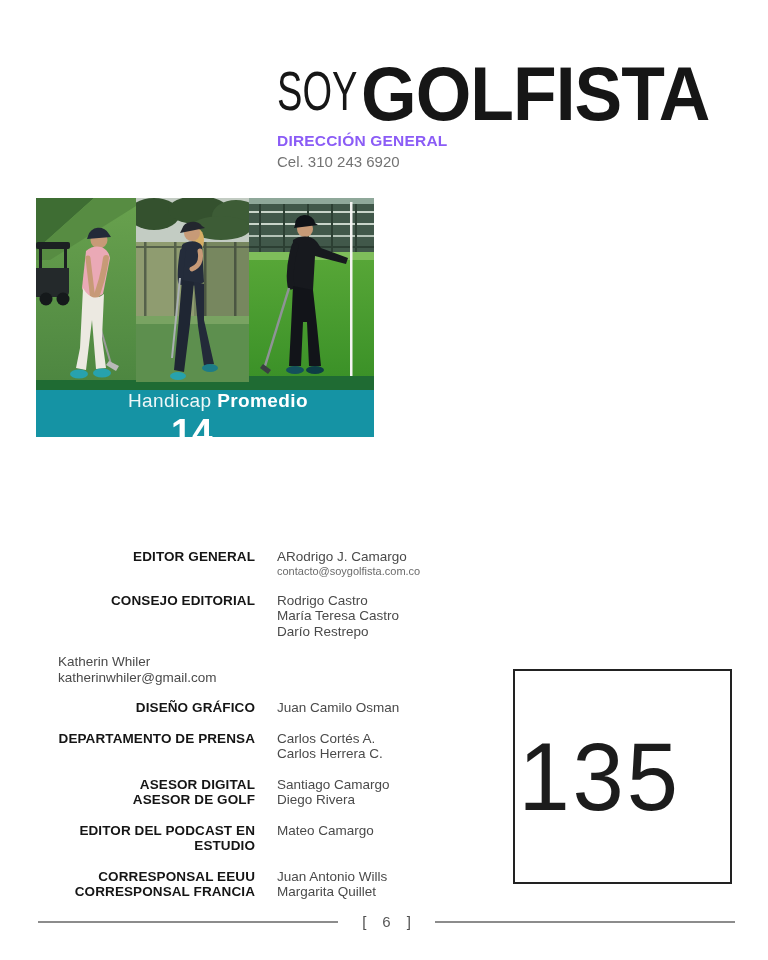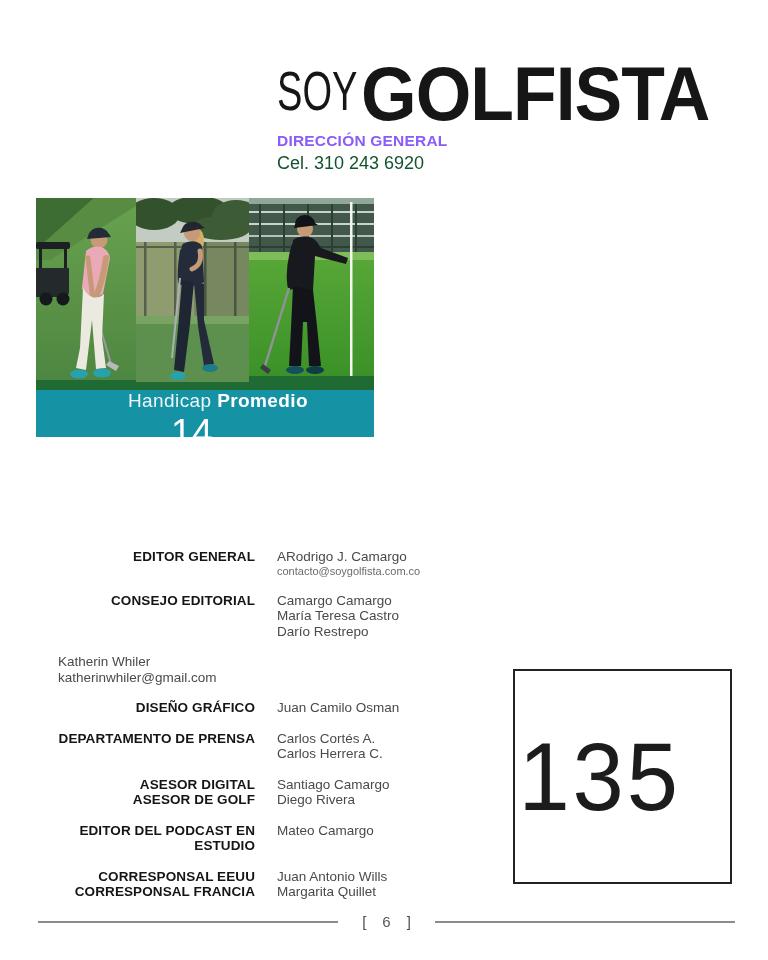--- a/index.html
+++ b/index.html
@@ -17,36 +17,36 @@
     display:inline-block; font-size:56px; font-weight:400; color:#161616;
     transform:scaleX(0.68); transform-origin:left top; margin-top:7px;
     letter-spacing:0px; white-space:nowrap;
   }
   .logo-bold {
     display:inline-block; font-size:76px; font-weight:800; color:#161616;
     letter-spacing:-1px; margin-left:-34px; transform:scaleX(0.94);
     transform-origin:left top; white-space:nowrap;
   }
   .masthead-dept { margin-top:12px; font-size:15.5px; font-weight:700; color:#8b5cf6; letter-spacing:0.2px; }
-  .masthead-phone { margin-top:3px; font-size:18px; font-weight:400; color:#14532d; }
+  .masthead-phone { margin-top:3px; font-size:15px; font-weight:400; color:#737373; }
 
   
   .photo-module { position:absolute; left:36px; top:198px; width:338px; }
   .photo-strip { display:flex; height:192px; }
   .photo-strip svg { display:block; height:192px; }
   .banner {
     height:47px; display:flex; align-items:center; background:#1593a4;
   }
   .banner-label {
     flex:1; text-align:center; padding-left:26px;
     color:#eef7f8; font-size:19px; font-weight:300; letter-spacing:0.4px;
   }
   .banner-label b { font-weight:700; color:#ffffff; }
   .banner-value {
-    color:#ffffff; font-size:37px; font-weight:400; margin-right:26px; letter-spacing:0.5px;
+    color:#ffffff; font-size:37px; font-weight:700; margin-right:26px; letter-spacing:0.5px;
   }
 
   
   .credits { position:absolute; left:36px; top:549px; width:430px; }
   .credit-row { display:flex; margin-bottom:15px; }
   .credit-roles {
     width:219px; text-align:right; font-size:13.5px; font-weight:700;
     color:#151515; line-height:15.5px; letter-spacing:0.1px;
   }
   .credit-names {
@@ -217,21 +217,21 @@
         <div>ARodrigo J. Camargo</div>
         <div class="email-small">contacto@soygolfista.com.co</div>
       </div>
     </div>
 
     <div class="credit-row">
       <div class="credit-roles">
         <div>CONSEJO EDITORIAL</div>
       </div>
       <div class="credit-names">
-        <div>Camargo Camargo</div>
+        <div>Rodrigo Castro</div>
         <div>María Teresa Castro</div>
         <div>Darío Restrepo</div>
       </div>
     </div>
 
     <div class="credit-row">
       <div class="credit-names">
         <div>Katherin Whiler</div>
         <div>katherinwhiler@gmail.com</div>
       </div>

